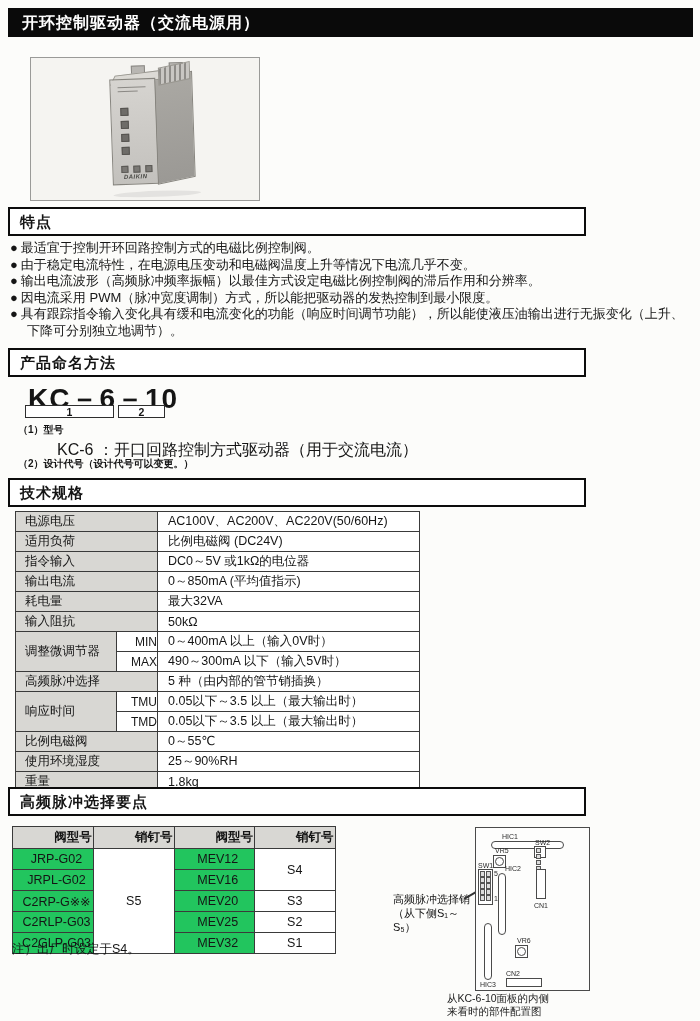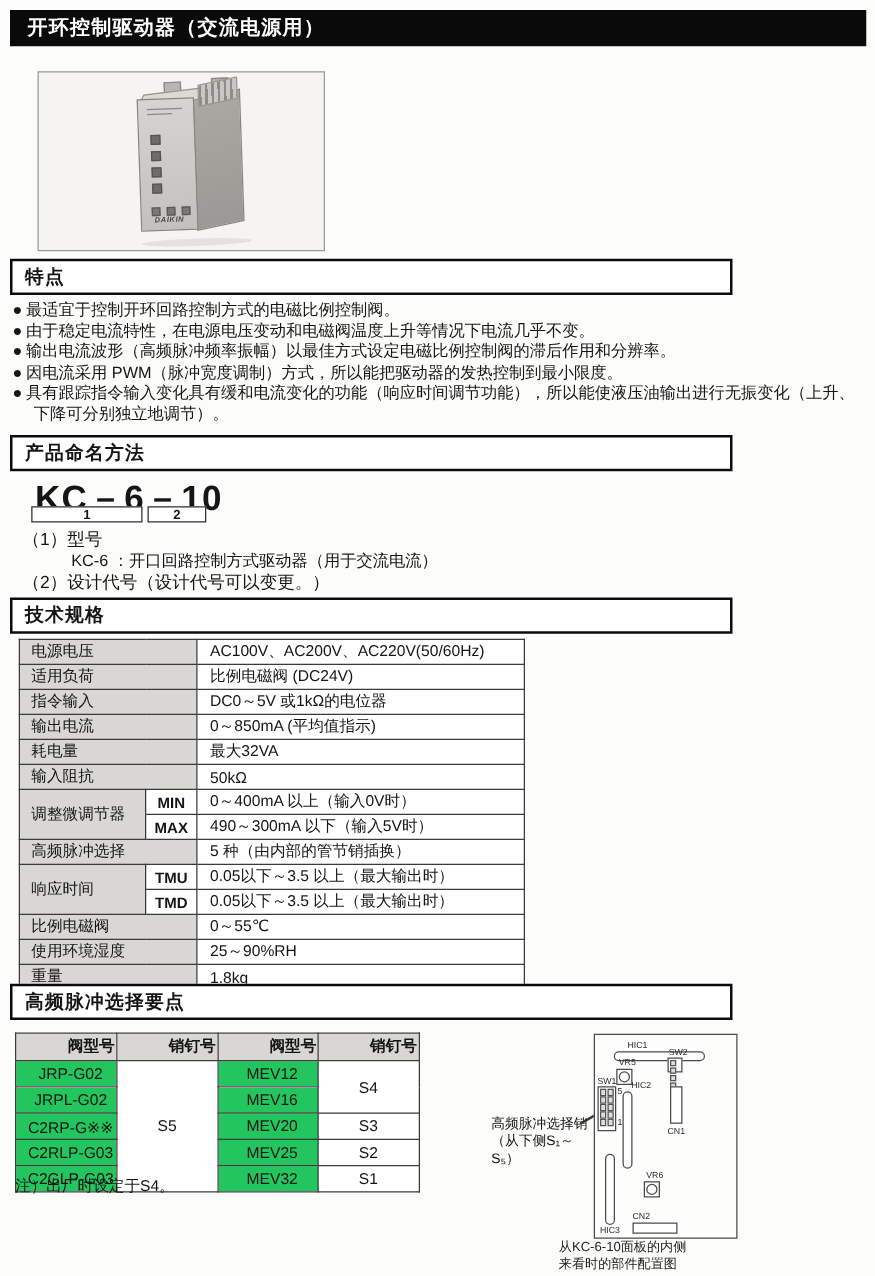--- a/index.html
+++ b/index.html
@@ -60,30 +60,30 @@
     font-size:13px;line-height:16.5px;}
   .features-list li{padding-left:17px;text-indent:-17px;}
   .bullet{margin-right:3px;}
 
   
   .kc-code{left:28px;top:380px;font-size:28px;font-weight:bold;letter-spacing:1px;}
   .kc-box{top:405px;height:13px;border:1px solid #2e2e2e;background:#fff;
     font-size:10.5px;font-weight:bold;text-align:center;line-height:13px;box-sizing:border-box;}
   .kc-box.b1{left:25px;width:89px;}
   .kc-box.b2{left:118px;width:47px;}
-  .naming-item{font-weight:normal;font-size:14px;left:18px;}
-  .naming-detail{left:57px;top:440px;font-size:13px;}
+  .naming-item{font-weight:bold;font-size:10px;left:18px;}
+  .naming-detail{left:57px;top:440px;font-size:16px;}
 
   
   table{border-collapse:collapse;table-layout:fixed;}
   .spec-table{left:15px;top:511px;}
   .spec-table td{border:1px solid #3a3a3a;font-size:12.5px;height:19px;
     padding:0 16px 0 9px;overflow:hidden;white-space:nowrap;}
   .spec-table td.lbl{background:#d8d7d3;}
-  .spec-table td.sub{font-weight:bold;text-align:center;padding:0;font-size:12px;background:#fff;}
+  .spec-table td.sub{font-weight:normal;text-align:right;padding:0;font-size:12px;background:#fff;}
   .spec-table td.val{background:#fff;padding-left:10px;}
 
   
   .pin-table{left:12px;top:826px;}
   .pin-table th,.pin-table td{border:1px solid #3a3a3a;font-size:12.5px;height:18px;
     overflow:hidden;white-space:nowrap;}
   .pin-table th{background:#d8d7d3;font-weight:bold;height:19px;padding-left:41px;}
   .pin-table td.model{text-align:center;padding-left:8px;background:#22c55e;}
   .pin-table td.pin{text-align:center;background:#fff;}
   .pin-note{left:12px;top:941px;font-size:12.5px;}

